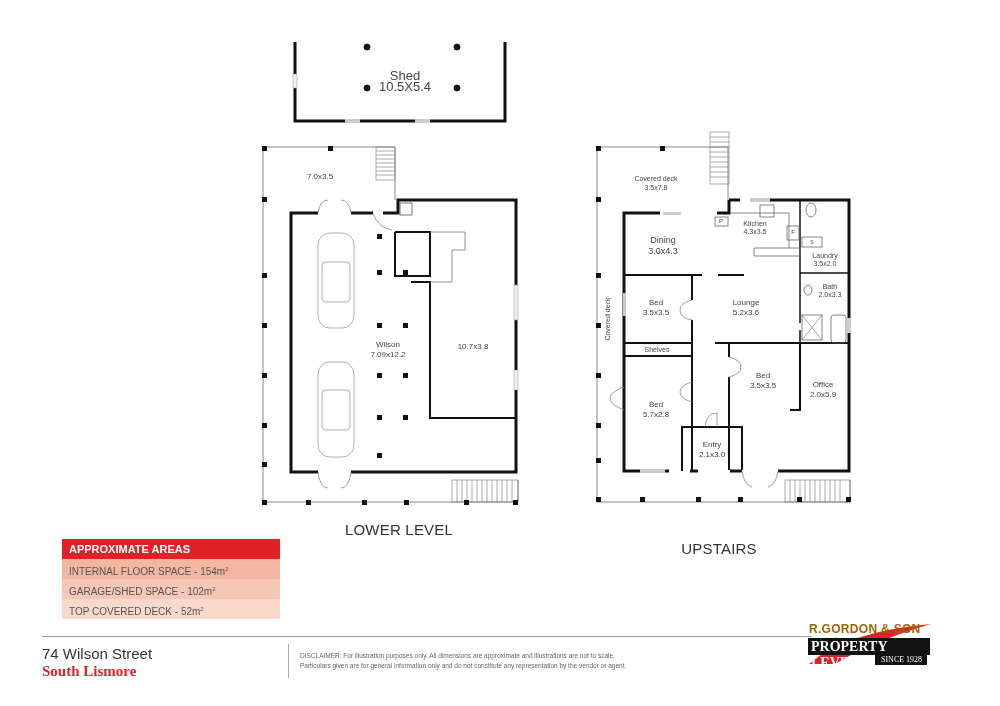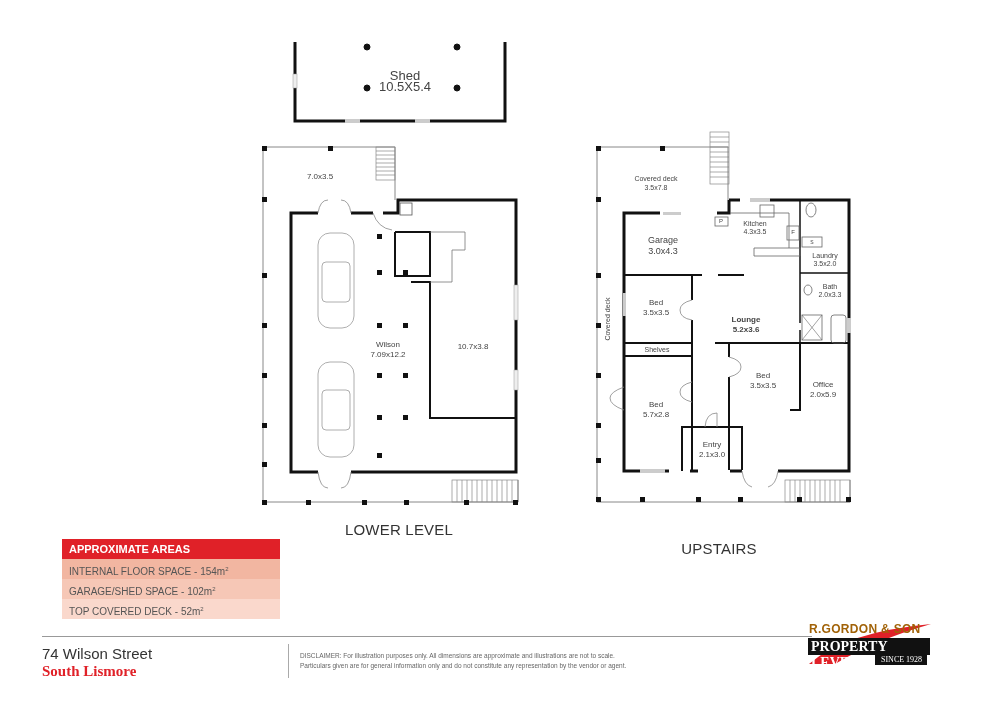--- a/index.html
+++ b/index.html
@@ -219,40 +219,40 @@
 </div>
 <div class="plan-label" style="left:473px;top:342px;">
   <div>10.7x3.8</div>
 </div>
 
 <div class="plan-label" style="left:656px;top:174px;font-size:7px;line-height:9px;">
   <div>Covered deck</div>
   <div>3.5x7.8</div>
 </div>
 <div class="plan-label" style="left:663px;top:235px;font-size:9px;line-height:11px;">
-  <div>Garage</div>
+  <div>Dining</div>
   <div>3.0x4.3</div>
 </div>
 <div class="plan-label" style="left:755px;top:220px;font-size:7px;line-height:8px;">
   <div>Kitchen</div>
   <div>4.3x3.5</div>
 </div>
 <div class="plan-label" style="left:825px;top:252px;font-size:7px;line-height:8px;">
   <div>Laundry</div>
   <div>3.5x2.0</div>
 </div>
 <div class="plan-label" style="left:830px;top:283px;font-size:7px;line-height:8px;">
   <div>Bath</div>
   <div>2.0x3.3</div>
 </div>
 <div class="plan-label" style="left:656px;top:298px;">
   <div>Bed</div>
   <div>3.5x3.5</div>
 </div>
-<div class="plan-label" style="left:746px;top:315px;font-weight:bold;">
+<div class="plan-label" style="left:746px;top:298px;">
   <div>Lounge</div>
   <div>5.2x3.6</div>
 </div>
 <div class="plan-label" style="left:763px;top:371px;">
   <div>Bed</div>
   <div>3.5x3.5</div>
 </div>
 <div class="plan-label" style="left:823px;top:380px;">
   <div>Office</div>
   <div>2.0x5.9</div>

